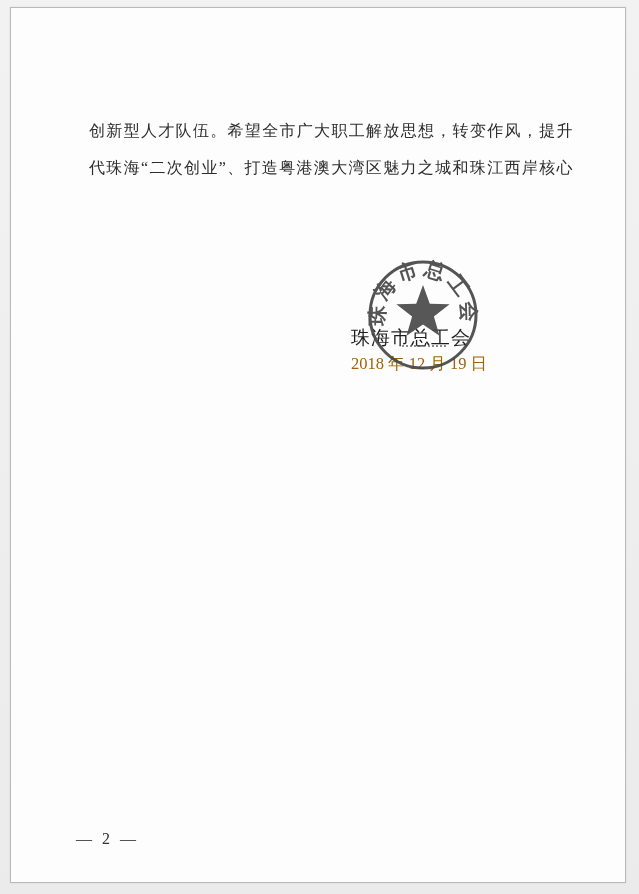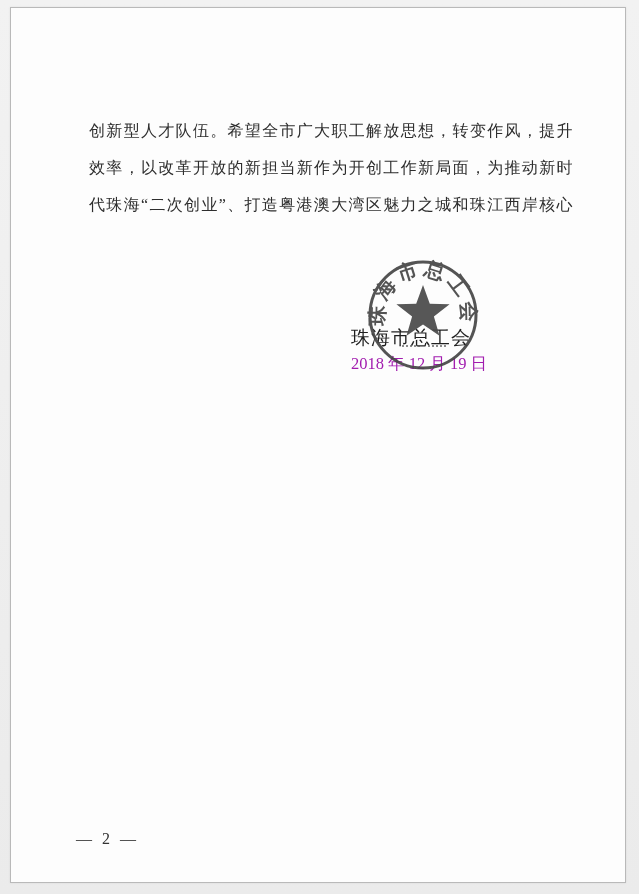--- a/index.html
+++ b/index.html
@@ -68,21 +68,21 @@
     z-index: 2;
     white-space: nowrap;
   }
   .date-line {
     position: absolute;
     left: 330px;
     top: 345px;
     width: 156px;
     text-align: center;
     font-size: 16.5px;
-    color: #a21caf;
+    color: #a16207;
     z-index: 2;
     white-space: nowrap;
   }
   .page-number {
     position: absolute;
     left: 65px;
     top: 822px;
     font-size: 16px;
     letter-spacing: 3px;
     color: #333333;
@@ -90,21 +90,20 @@
   }
 </style>
 </head>
 <body>
 
 <div class="canvas">
   <div class="page">
 
     <div class="body-text">
       <div class="line justified">创新型人才队伍。希望全市广大职工解放思想，转变作风，提升</div>
-      <div class="line justified">效率，以改革开放的新担当新作为开创工作新局面，为推动新时</div>
       <div class="line justified">代珠海“二次创业”、打造粤港澳大湾区魅力之城和珠江西岸核心</div>
     </div>
 
     <div class="org-line">珠海市总工会</div>
 
     <div class="date-line">2018 年 12 月 19 日</div>
 
     <div class="seal">
       <svg width="134" height="126" viewBox="0 0 134 126" xmlns="http://www.w3.org/2000/svg">
         <circle cx="67" cy="61" r="53" fill="none" stroke="#464646" stroke-width="3"></circle>

